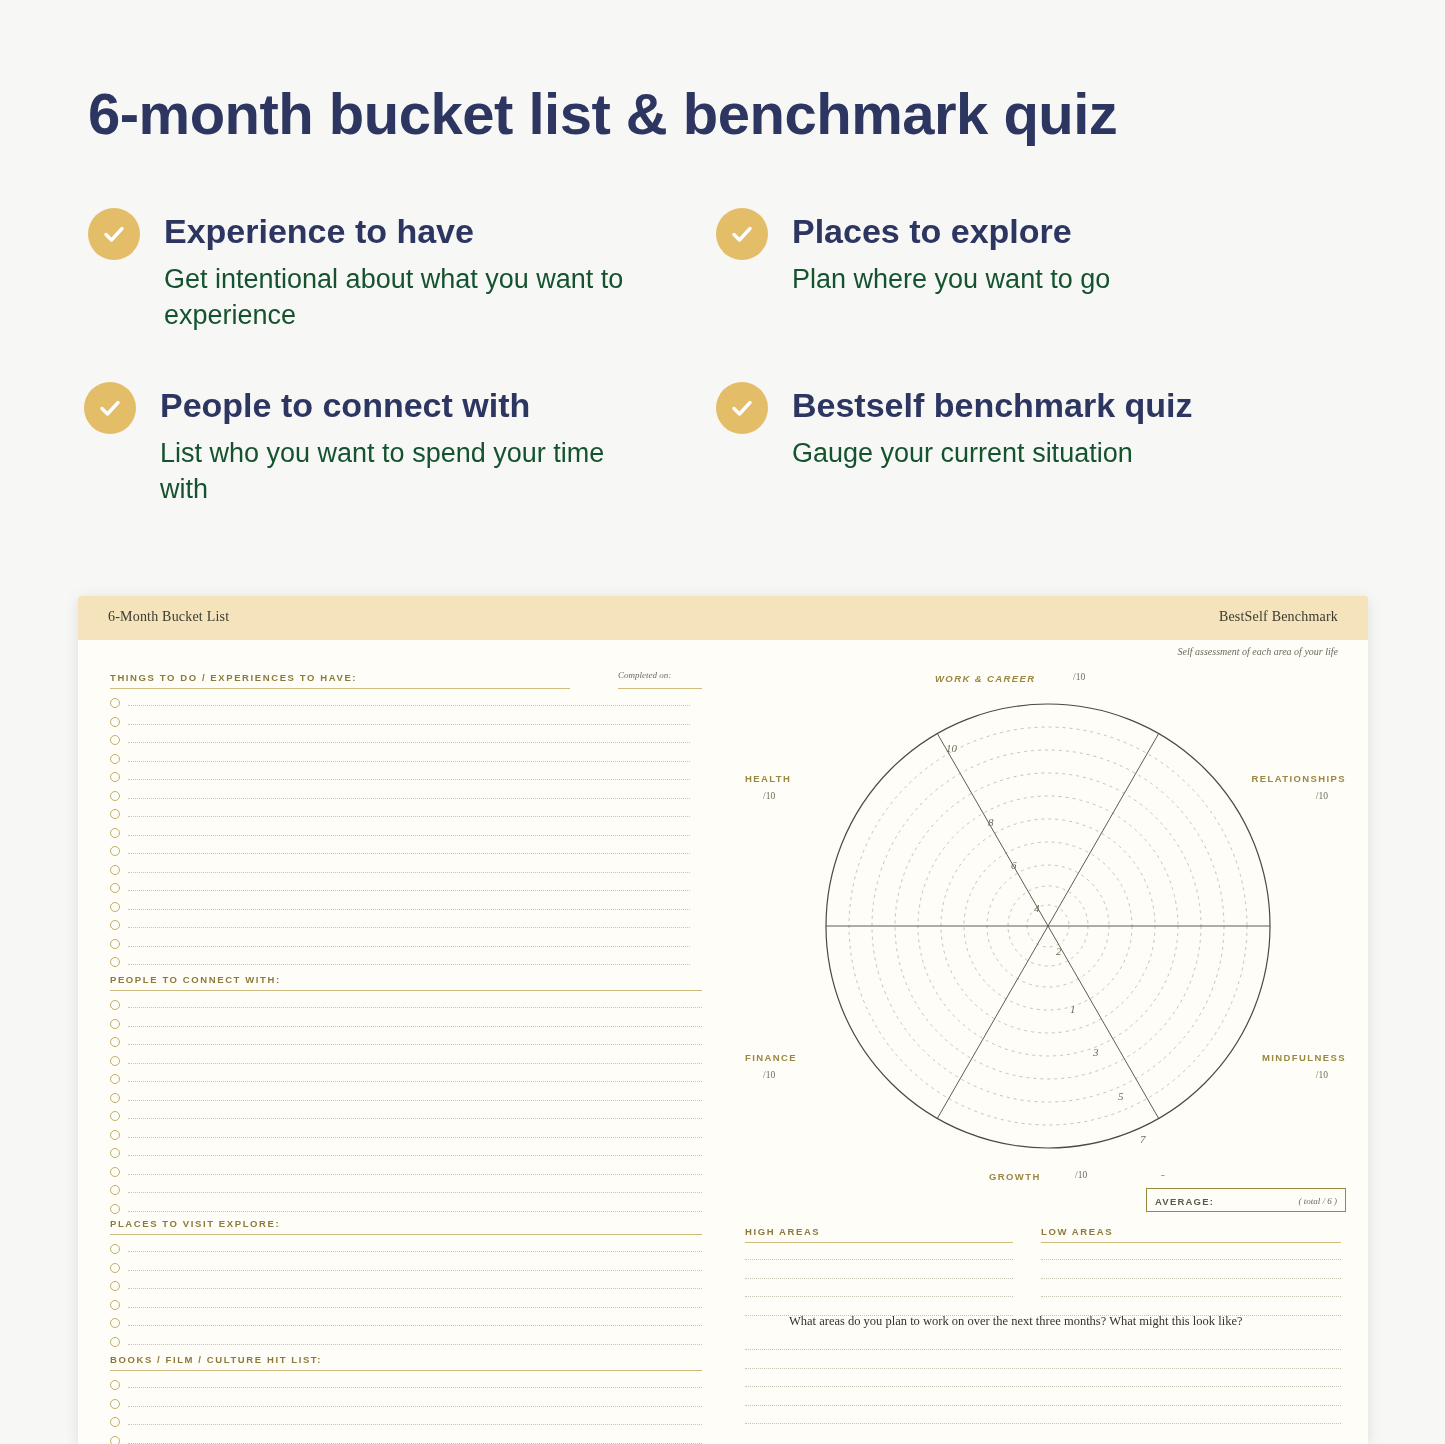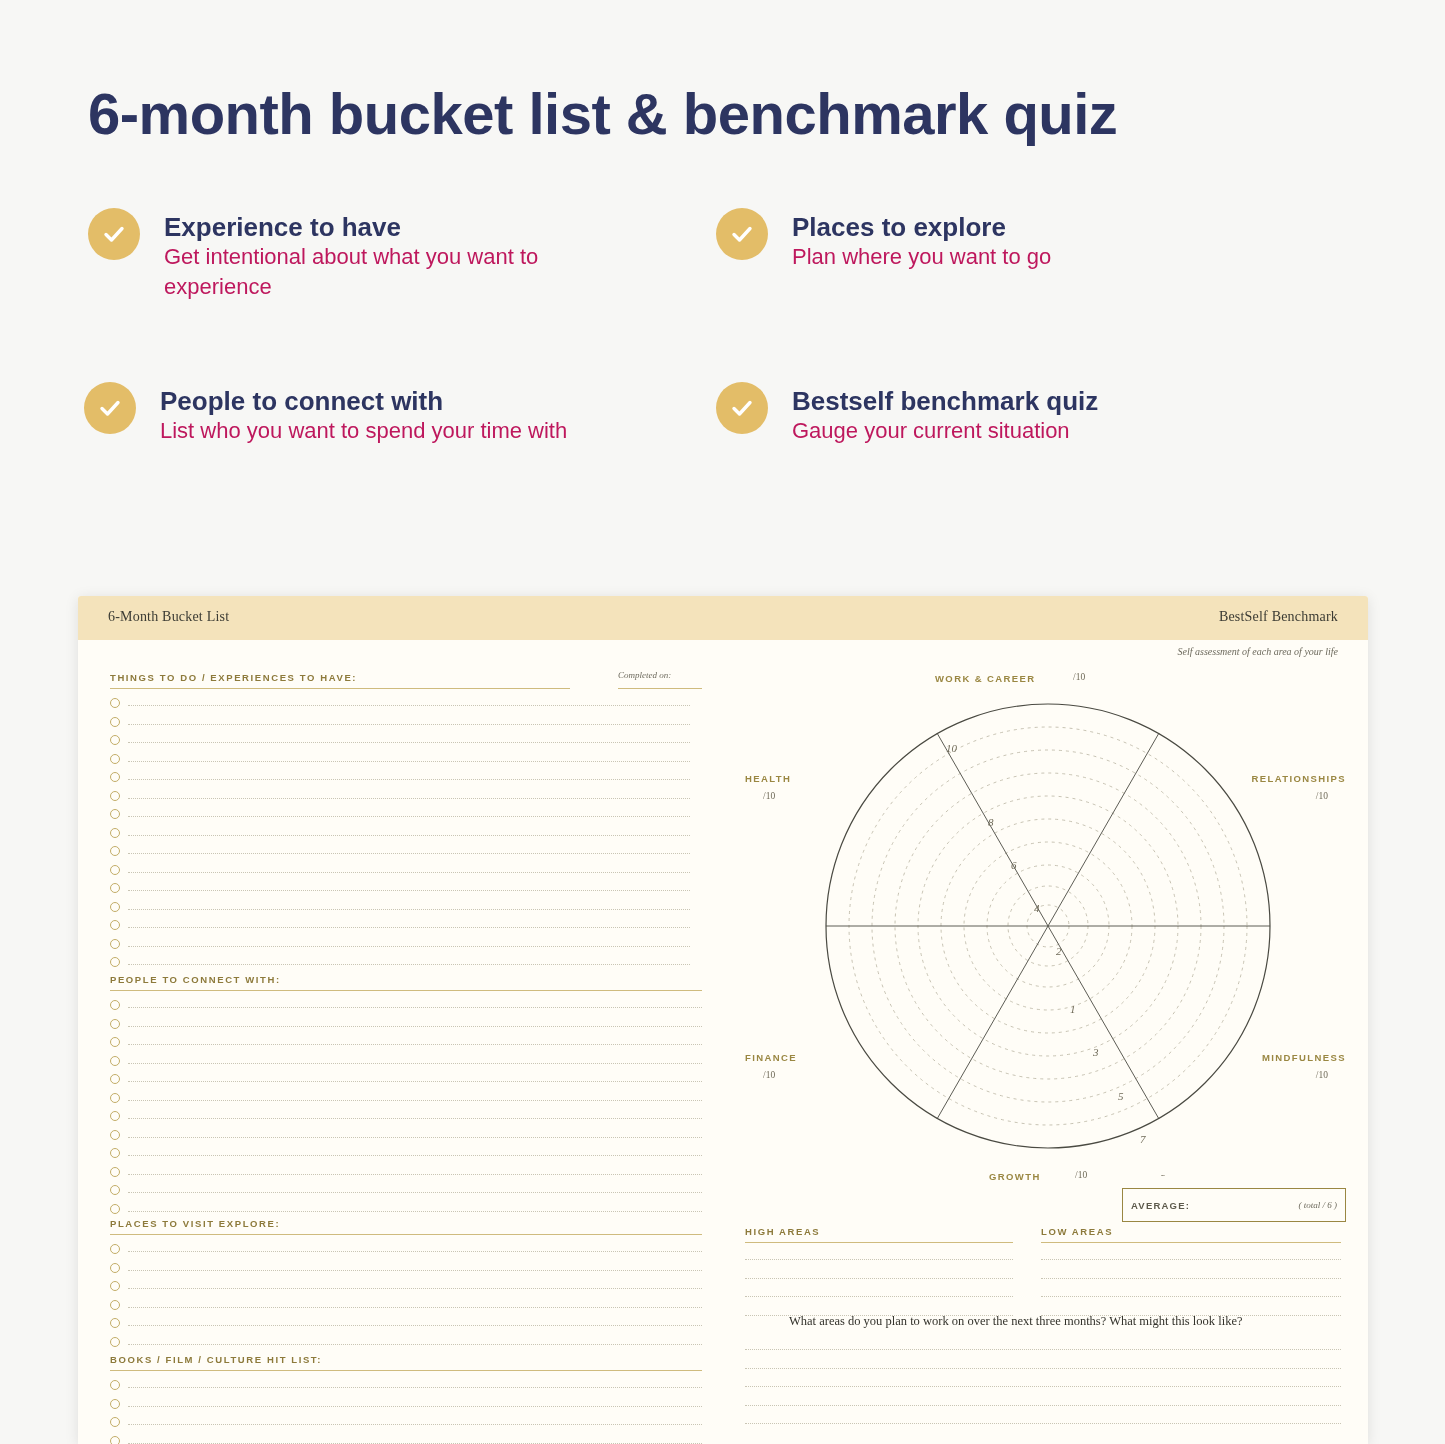--- a/index.html
+++ b/index.html
@@ -45,32 +45,32 @@
     height: 52px;
     border-radius: 50%;
     background: #e3bd68;
     display: flex;
     align-items: center;
     justify-content: center;
   }
   .feature .check svg { display: block; }
   .feature .f-title {
     margin-left: 76px;
-    font-size: 26px;
+    font-size: 34px;
     font-weight: bold;
     color: #2d3561;
     line-height: 1.05;
     padding-top: 6px;
   }
   .feature .f-desc {
     margin-left: 76px;
-    font-size: 22px;
-    color: #be185d;
+    font-size: 27px;
+    color: #14532d;
     line-height: 1.35;
-    margin-top: 1px;
+    margin-top: 11px;
     max-width: 470px;
   }
   #feat-0 { left: 88px;  top: 208px; }
   #feat-1 { left: 716px; top: 208px; }
   #feat-2 { left: 84px;  top: 382px; }
   #feat-3 { left: 716px; top: 382px; }
 
   
   .spread {
     position: absolute;
@@ -183,27 +183,26 @@
     position: absolute;
     font-size: 9.5px;
     color: #6f6a58;
     font-family: "Liberation Serif", serif;
   }
 
   .average-box {
     position: absolute;
     right: 22px;
     top: 592px;
-    width: 224px;
+    width: 200px;
     height: 24px;
     border: 1px solid #9a8742;
     display: flex;
-    align-items: center;
     justify-content: space-between;
-    padding: 16px 8px;
+    padding: 7px 8px;
     box-sizing: border-box;
   }
   .average-box .avg-label {
     font-size: 9.5px;
     font-weight: bold;
     letter-spacing: 1.2px;
     color: #5d5a4c;
   }
   .average-box .avg-hint {
     font-family: "Liberation Serif", serif;
@@ -447,21 +446,21 @@
         </div>
       </div>
   </div>
 
   <div class="page page-right">
     <div class="page-header">
       <div class="hdr-text">BestSelf Benchmark</div>
     </div>
     <div class="page-sub">Self assessment of each area of your life</div>
 
-    <div class="axis-label" style="left:212px; top:77px;">WORK &amp; CAREER</div>
+    <div class="axis-label" style="left:212px; top:77px;font-style:italic;">WORK &amp; CAREER</div>
     <div class="axis-score" style="left:350px; top:76px;">/10</div>
 
     <div class="axis-label" style="right:22px; top:177px;">RELATIONSHIPS</div>
     <div class="axis-score" style="right:40px; top:195px;">/10</div>
 
     <div class="axis-label" style="right:22px; top:456px;">MINDFULNESS</div>
     <div class="axis-score" style="right:40px; top:474px;">/10</div>
 
     <div class="axis-label" style="left:266px; top:575px;">GROWTH</div>
     <div class="axis-score" style="left:352px; top:574px;">/10</div>

